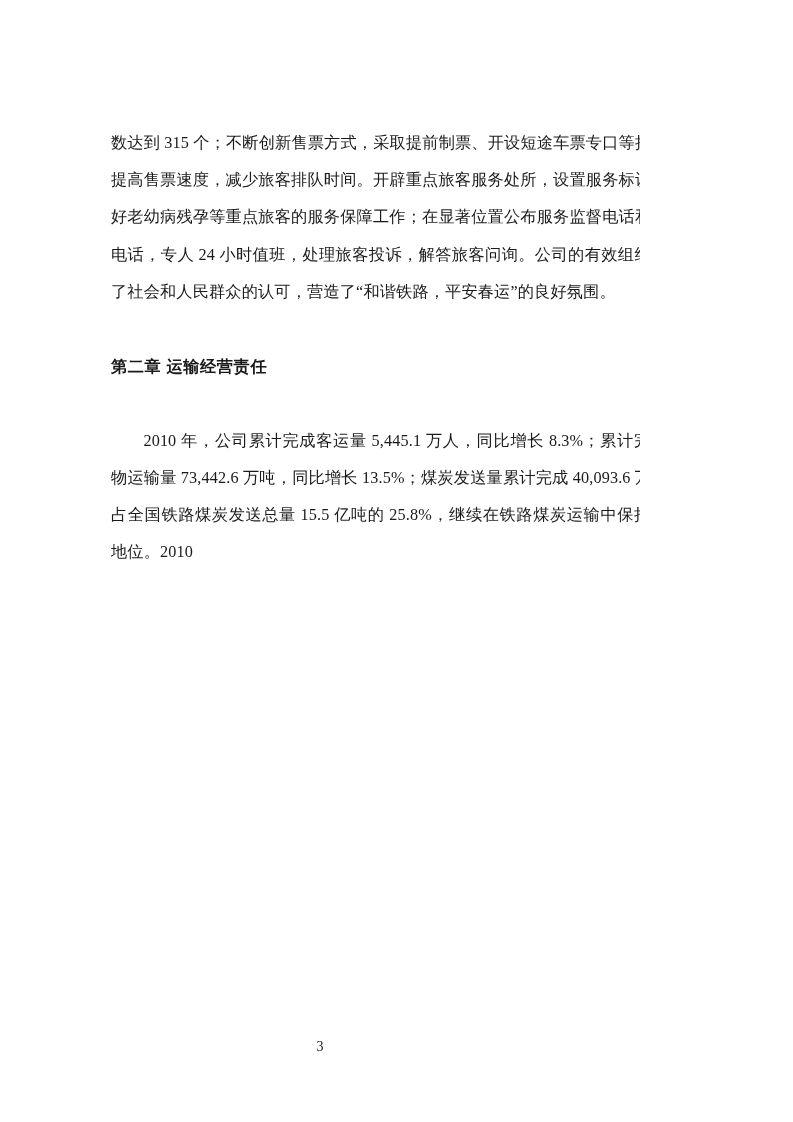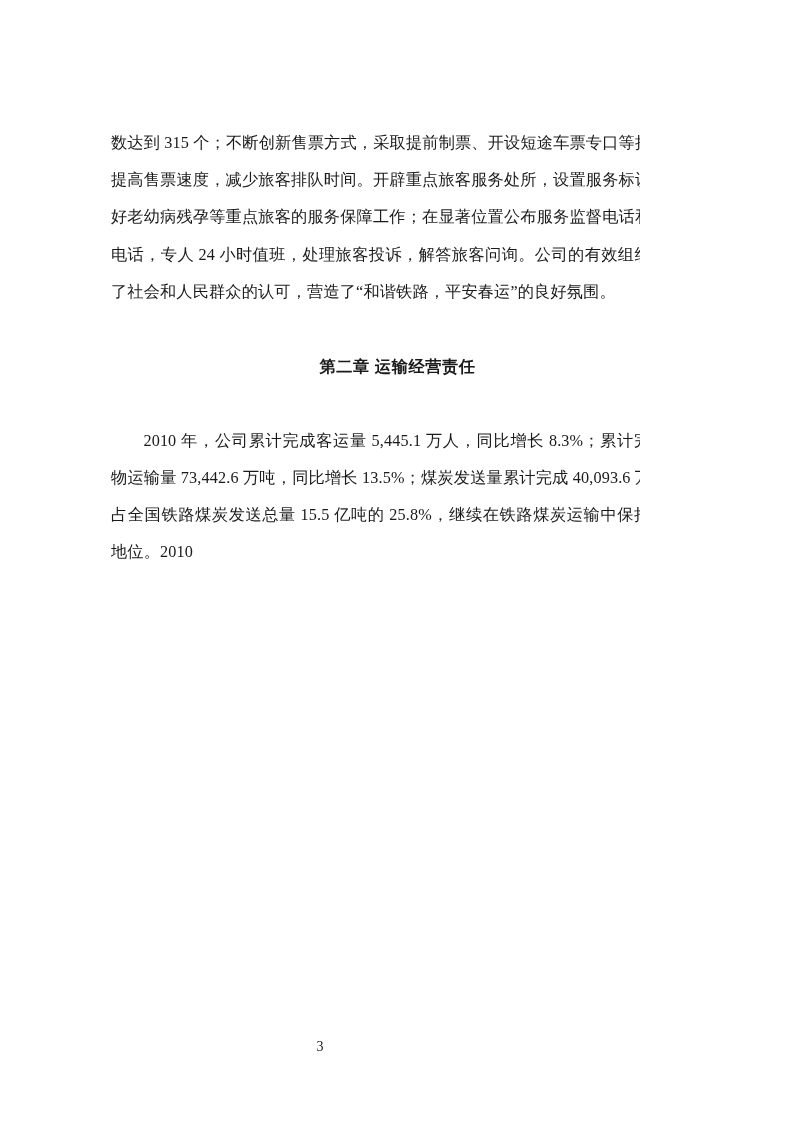--- a/index.html
+++ b/index.html
@@ -36,21 +36,20 @@
     font-family: "Liberation Serif", "DejaVu Serif", serif;
   }
   p.body-par.no-indent {
     text-indent: 0;
   }
   h2.chapter-heading {
     margin: 0;
     font-size: 16.2px;
     line-height: 37.2px;
     font-weight: bold;
-    text-align: center;
     letter-spacing: 0.6px;
     color: #1a1a1a;
     font-family: "Liberation Sans", "DejaVu Sans", sans-serif;
   }
   .spacer-line {
     height: 37.2px;
   }
   .page-number {
     position: absolute;
     left: 0;

